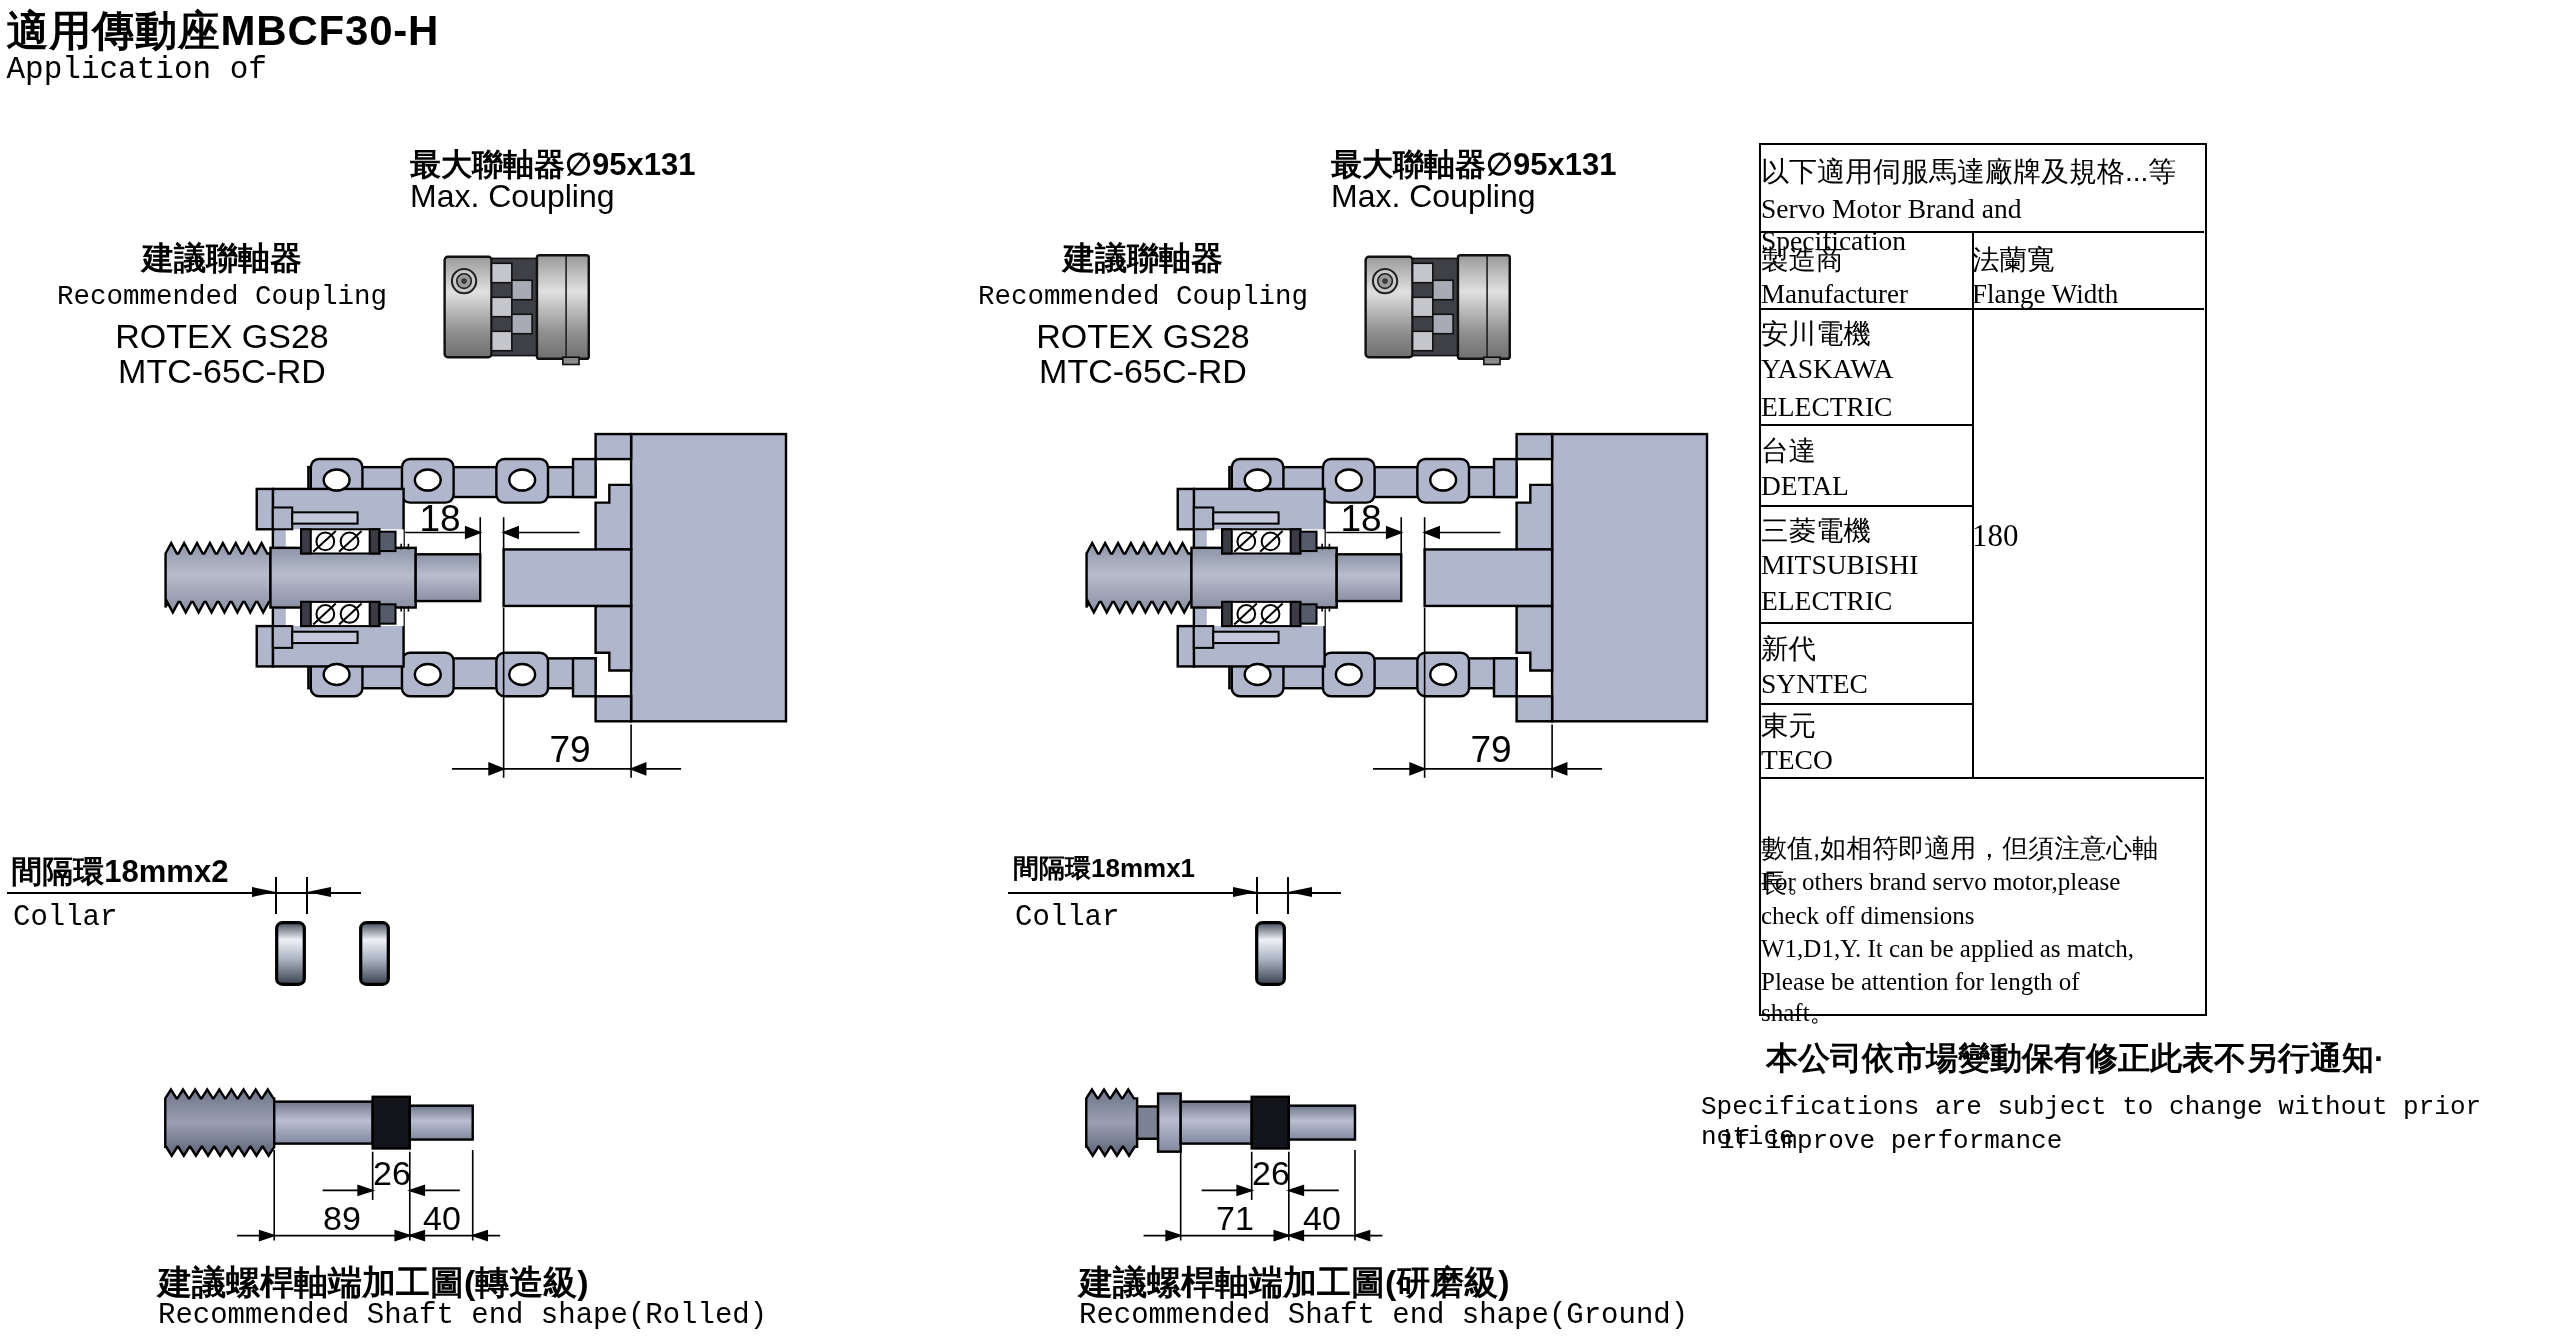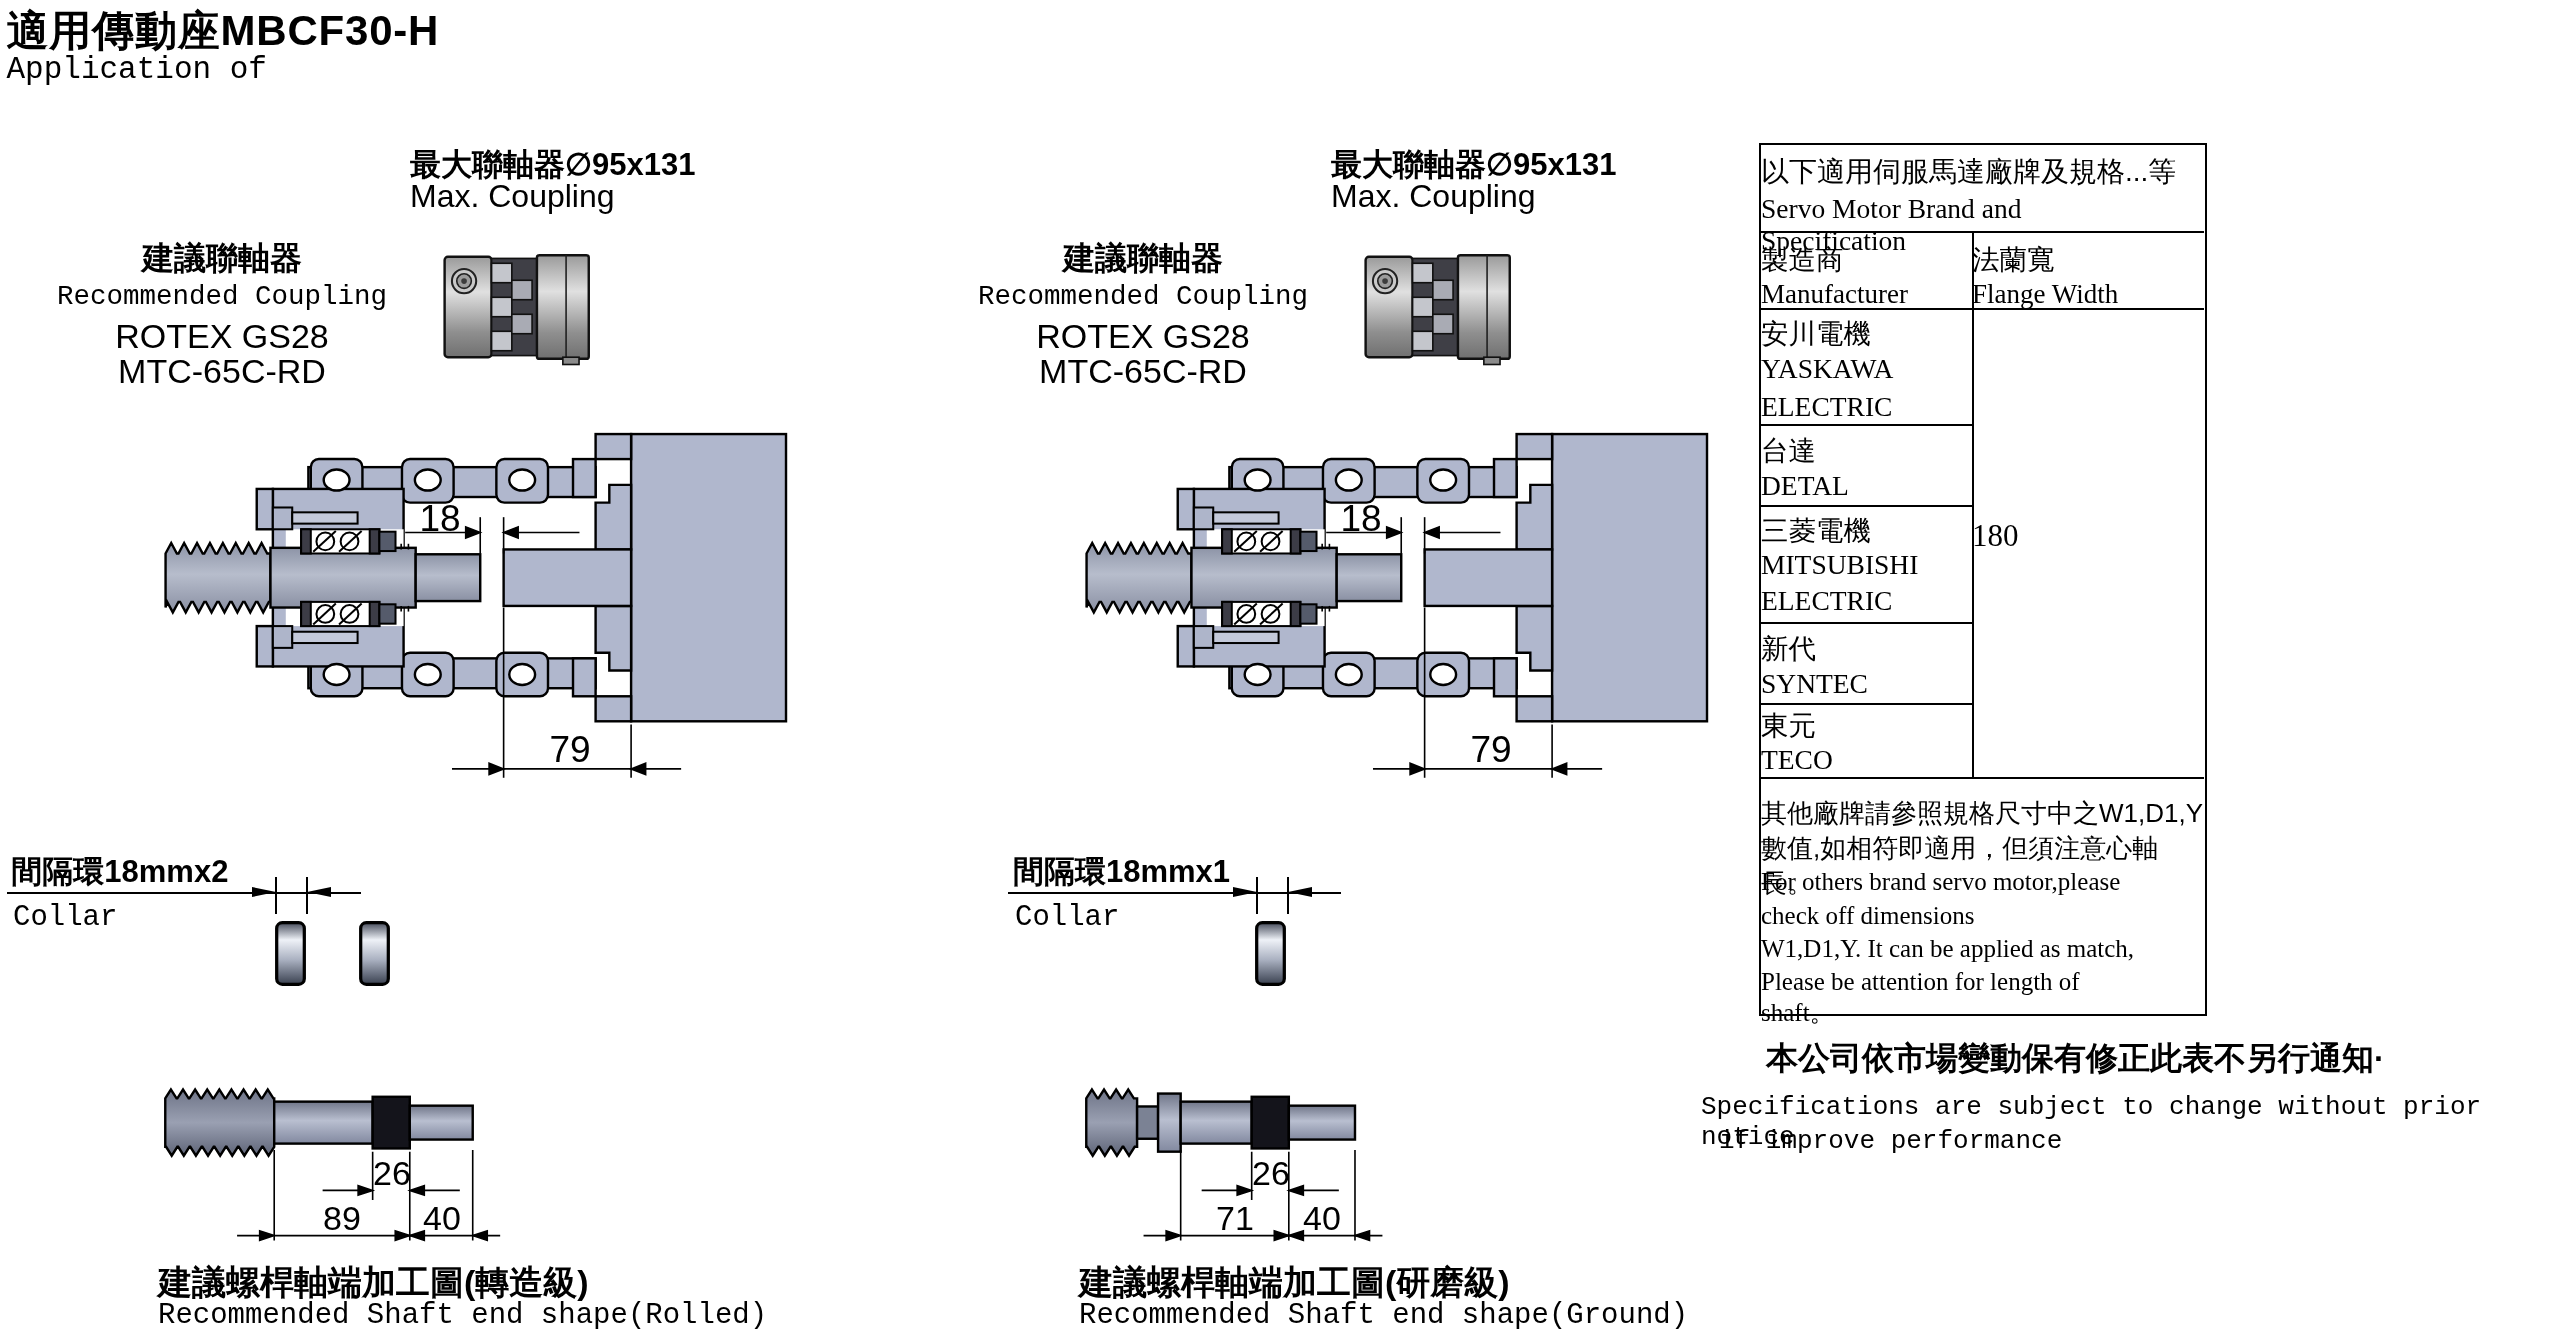--- a/index.html
+++ b/index.html
@@ -285,21 +285,21 @@
   <div class="abs center mono" style="left:972px;top:281px;width:342px;font-size:27.5px;">Recommended Coupling</div>
   <div class="abs center" style="left:972px;top:317px;width:342px;font-size:34px;">ROTEX GS28</div>
   <div class="abs center" style="left:972px;top:352px;width:342px;font-size:34px;">MTC-65C-RD</div>
 
   <svg class="abs" style="left:1079px;top:426px;" width="638" height="355" viewBox="0 0 790 440">
       <use href="#sym-asm"></use>
     </svg>
   <div class="abs dim" style="left:1332px;top:498px;">18</div>
   <div class="abs dim" style="left:1462px;top:729px;">79</div>
 
-  <div class="abs" style="left:1013px;top:851px;font-size:31px;font-weight:600;">間隔環18mmx1</div>
+  <div class="abs" style="left:1013px;top:851px;font-size:26px;font-weight:600;">間隔環18mmx1</div>
   <div class="abs mono" style="left:1015px;top:901px;font-size:29px;">Collar</div>
   <div class="abs hline" style="left:1008px;top:892px;width:333px;"></div>
   <div class="abs vtick" style="left:1256px;top:877px;height:37px;"></div>
   <div class="abs vtick" style="left:1287px;top:877px;height:37px;"></div>
   <div class="abs tri-r" style="left:1233px;top:887px;"></div>
   <div class="abs tri-l" style="left:1288px;top:887px;"></div>
   <svg class="abs" style="left:1255px;top:921px;" width="31" height="65" viewBox="0 0 38 80">
       <use href="#sym-ring"></use>
     </svg>
 
@@ -342,21 +342,20 @@
     <div class="tcell serif" style="left:0;top:440px;width:211px;font-size:27.5px;">ELECTRIC</div>
 
     <div class="tcell" style="left:0;top:486px;width:211px;font-size:27.5px;">新代</div>
     <div class="tcell serif" style="left:0;top:523px;width:211px;font-size:27.5px;">SYNTEC</div>
 
     <div class="tcell" style="left:0;top:563px;width:211px;font-size:27.5px;">東元</div>
     <div class="tcell serif" style="left:0;top:599px;width:211px;font-size:27.5px;">TECO</div>
 
     <div class="tcell serif" style="left:211px;top:373px;width:232px;font-size:31px;">180</div>
 
-    <div class="tcell" style="left:0;top:651px;width:443px;font-size:26px;">其他廠牌請參照規格尺寸中之W1,D1,Y</div>
     <div class="tcell" style="left:0;top:686px;width:443px;font-size:26px;">數值,如相符即適用，但須注意心軸長。</div>
     <div class="tcell serif" style="left:0;top:723px;width:443px;font-size:25px;">For others brand servo motor,please</div>
     <div class="tcell serif" style="left:0;top:757px;width:443px;font-size:25px;">check off dimensions</div>
     <div class="tcell serif" style="left:0;top:790px;width:443px;font-size:25px;">W1,D1,Y. It can be applied as match,</div>
     <div class="tcell serif" style="left:0;top:823px;width:370px;font-size:25px;">Please be attention for length of shaft。</div>
   </div>
 
   <div class="abs" style="left:1746px;top:1037px;font-size:32px;font-weight:bold;margin-left:20px;">本公司依市場變動保有修正此表不另行通知·</div>
   <div class="abs mono" style="left:1701px;top:1092px;font-size:26px;">Specifications are subject to change without prior notice</div>
   <div class="abs mono" style="left:1719px;top:1126px;font-size:26px;">if improve performance</div>

